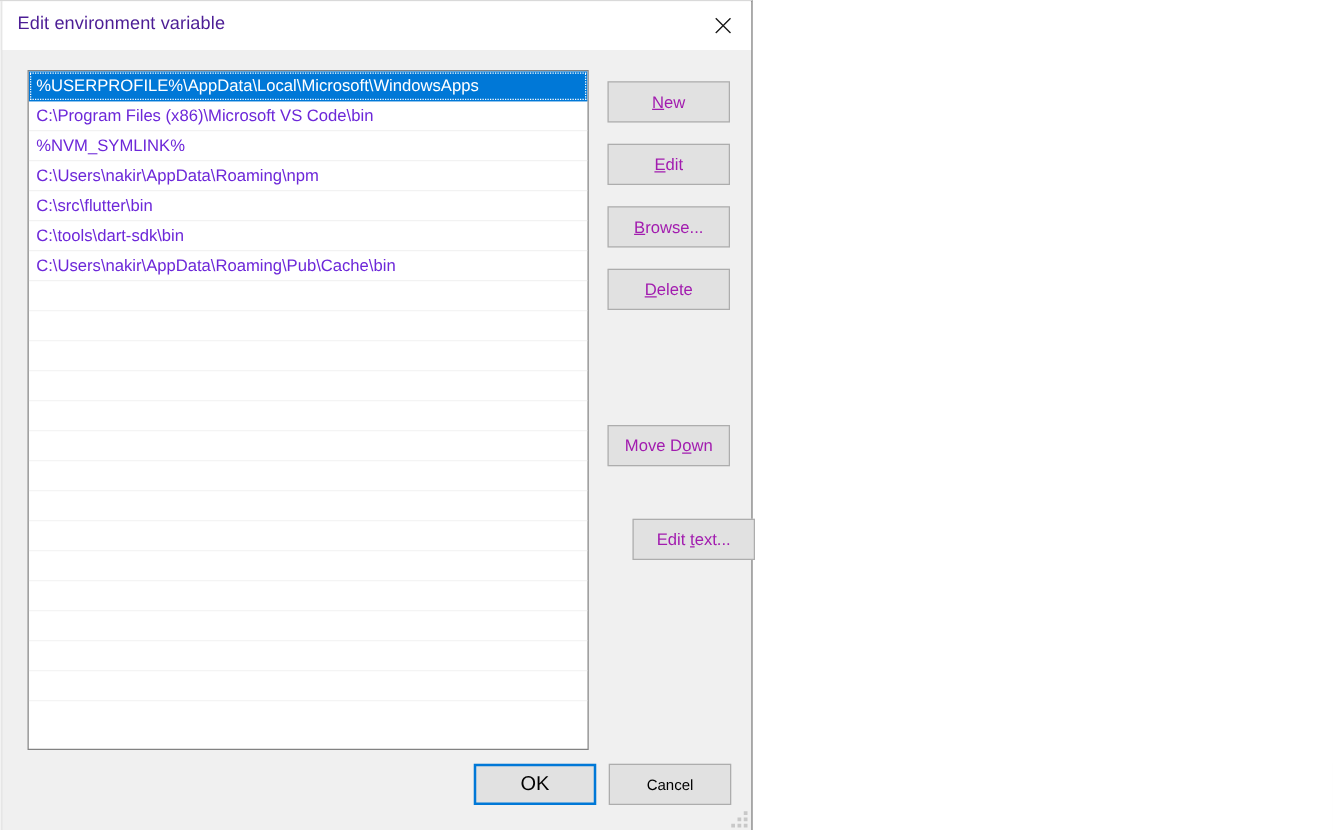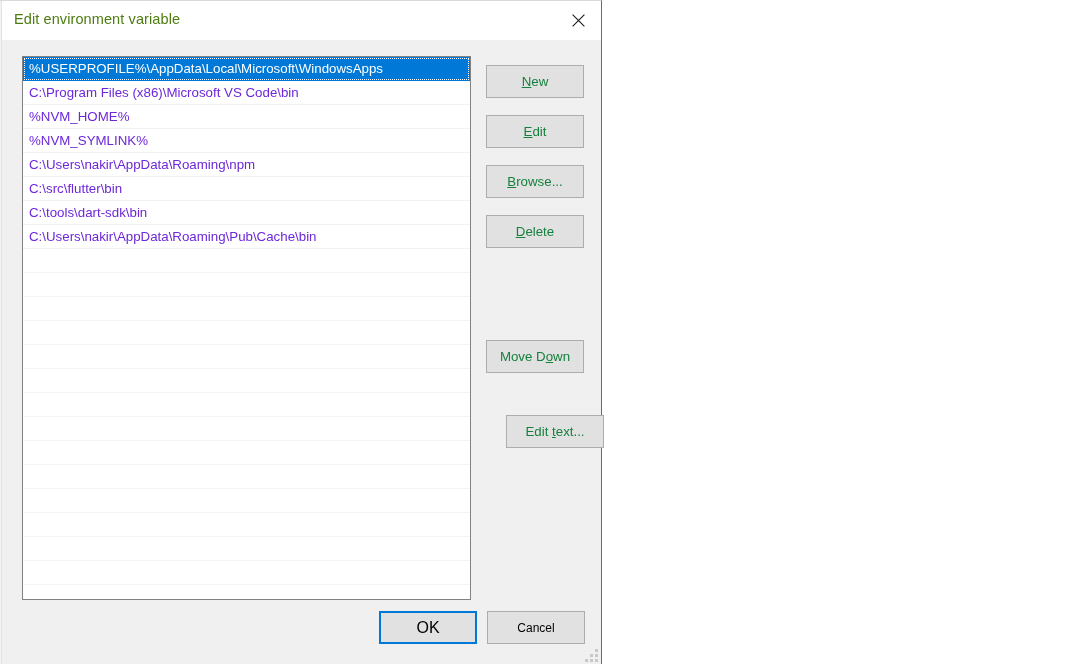--- a/index.html
+++ b/index.html
@@ -52,21 +52,21 @@
     width: 599px;
     height: 39px;
     background: #ffffff;
     box-sizing: border-box;
   }
   #title-text {
     position: absolute;
     left: 12px;
     top: 10px;
     font-size: 14.5px;
-    color: #4d7c0f;
+    color: #4c1d95;
     white-space: nowrap;
     letter-spacing: 0.1px;
   }
   #close-button {
     position: absolute;
     right: 0px;
     top: 0px;
     width: 46px;
     height: 39px;
     display: flex;
@@ -123,21 +123,21 @@
   
   .btn {
     position: absolute;
     width: 98px;
     height: 33px;
     background: #e1e1e1;
     border: 1px solid #adadad;
     box-sizing: border-box;
     font-family: "Liberation Sans", sans-serif;
     font-size: 13.3px;
-    color: #15803d;
+    color: #a21caf;
     display: flex;
     align-items: center;
     justify-content: center;
     cursor: default;
     padding: 0;
     white-space: nowrap;
   }
   .btn .acc { text-decoration: underline; }
 
   #btn-new       { left: 483px; top: 25px; }
@@ -216,21 +216,20 @@
           </svg>
         </span>
       </div>
     </div>
 
     <div id="client">
 
       <div id="listbox">
           <div class="row selected"><span>%USERPROFILE%\AppData\Local\Microsoft\WindowsApps</span></div>
           <div class="row"><span>C:\Program Files (x86)\Microsoft VS Code\bin</span></div>
-          <div class="row"><span>%NVM_HOME%</span></div>
           <div class="row"><span>%NVM_SYMLINK%</span></div>
           <div class="row"><span>C:\Users\nakir\AppData\Roaming\npm</span></div>
           <div class="row"><span>C:\src\flutter\bin</span></div>
           <div class="row"><span>C:\tools\dart-sdk\bin</span></div>
           <div class="row"><span>C:\Users\nakir\AppData\Roaming\Pub\Cache\bin</span></div>
           <div class="row empty"></div>
           <div class="row empty"></div>
           <div class="row empty"></div>
           <div class="row empty"></div>
           <div class="row empty"></div>

